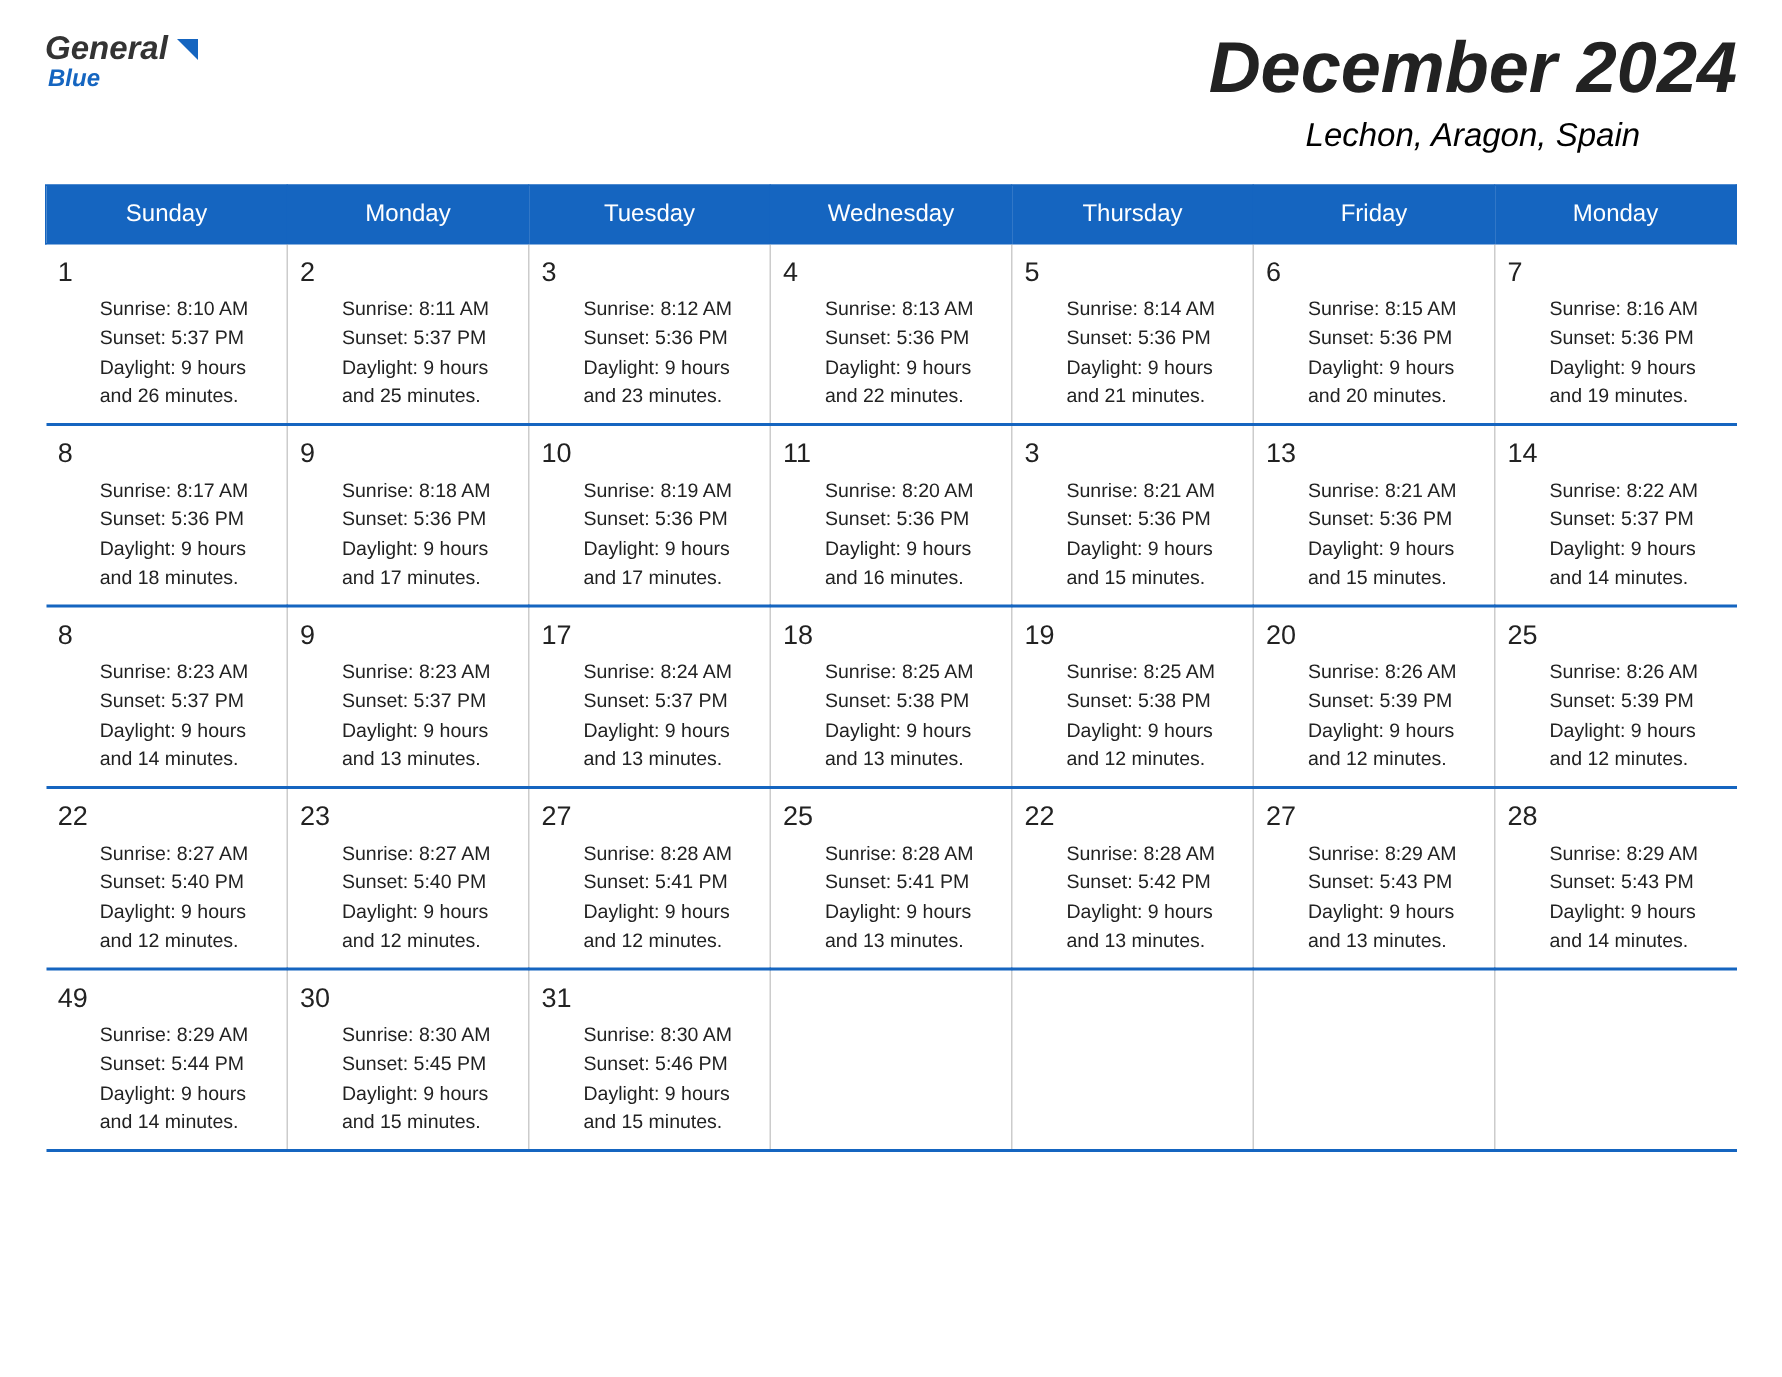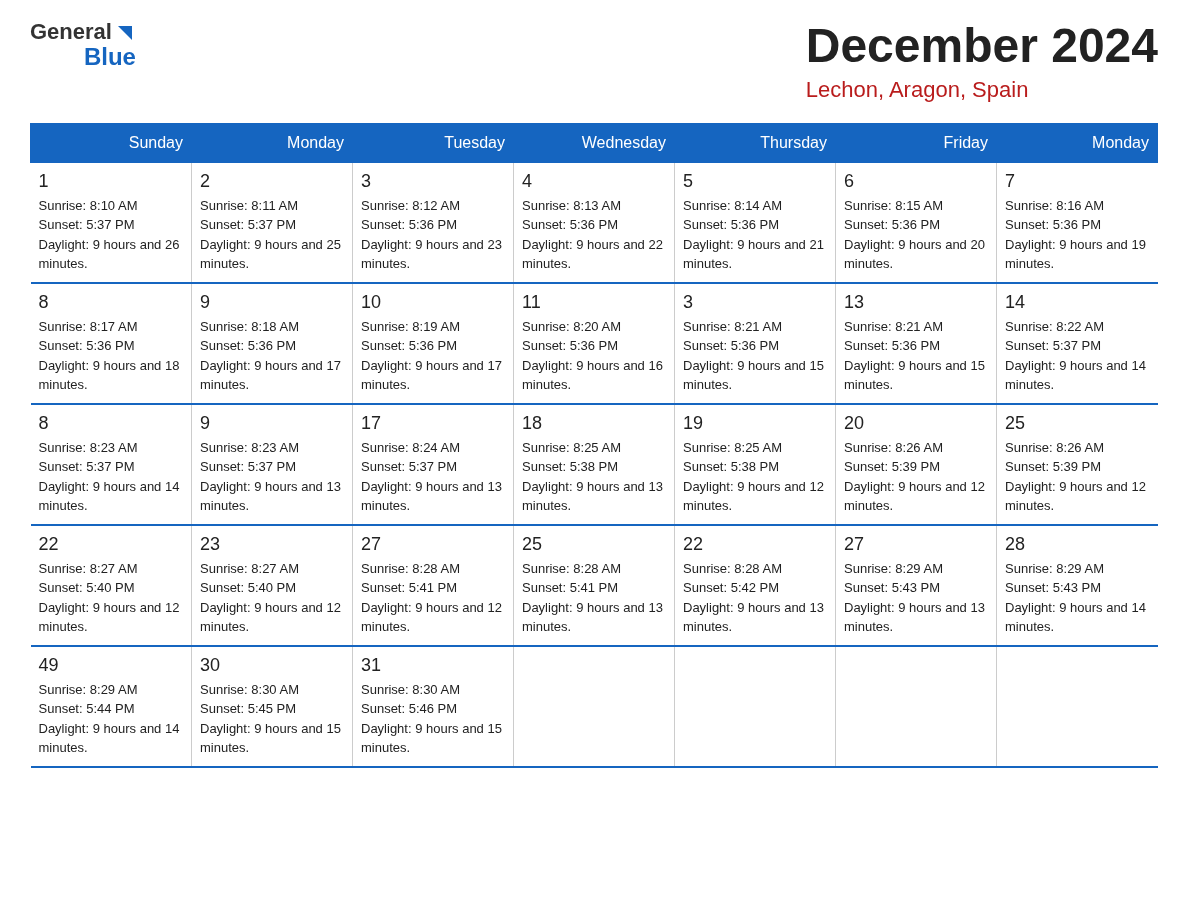--- a/index.html
+++ b/index.html
@@ -8,62 +8,62 @@
       background: #fff;
       padding: 20px 30px;
       width: 1188px;
       min-height: 918px;
     }
     .header {
       display: flex;
       justify-content: space-between;
       align-items: flex-start;
       margin-bottom: 20px;
+      font-style: italic;
     }
     .logo {
       display: flex;
       align-items: center;
       gap: 4px;
     }
     .logo-text-general {
       font-size: 22px;
       font-weight: bold;
       color: #333;
     }
     .logo-text-blue {
-      font-size: 24px;
+      font-size: 16px;
       font-weight: bold;
       color: #1565c0;
-      text-align: right;
     }
     .title-section {
-      text-align: left;
+      text-align: center;
     }
     .month-title {
       font-size: 48px;
       font-weight: bold;
       color: #222;
       line-height: 1.1;
     }
     .location {
       font-size: 22px;
-      color: #b91c1c;
+      color: #000000;
       margin-top: 4px;
     }
     table {
       width: 100%;
       border-collapse: collapse;
     }
     thead tr {
       background-color: #1565c0;
       color: #fff;
     }
     thead th {
       padding: 10px 8px;
-      text-align: right;
+      text-align: center;
       font-size: 16px;
       font-weight: normal;
       border: 1px solid #1565c0;
     }
     tbody tr {
       border-bottom: 2px solid #1565c0;
     }
     tbody td {
       padding: 8px 8px;
       vertical-align: top;
@@ -79,20 +79,21 @@
     .day-number {
       font-size: 18px;
       font-weight: normal;
       display: block;
       margin-bottom: 4px;
     }
     .day-info {
       font-size: 13px;
       line-height: 1.5;
       color: #222;
+      margin-left: 28px;
     }
   </style>
 </head>
 <body>
 
 <div class="header">
   <div class="logo">
     <div style="display:flex; flex-direction:column; line-height:1.1;">
       <div style="display:flex; align-items:center;">
         <span class="logo-text-general">General</span>

